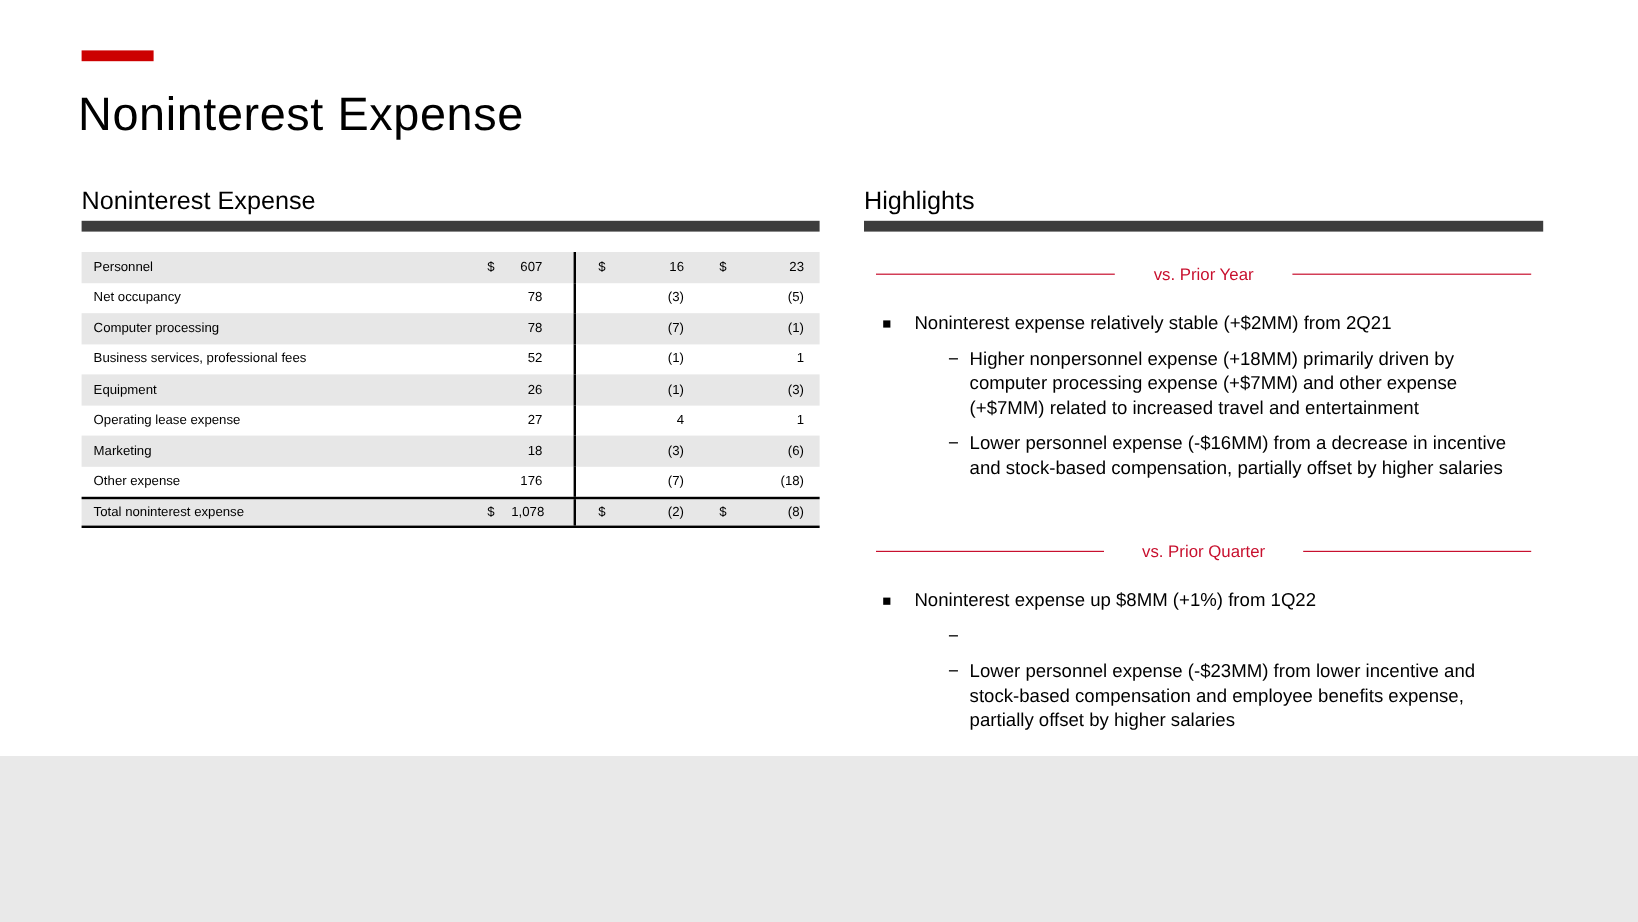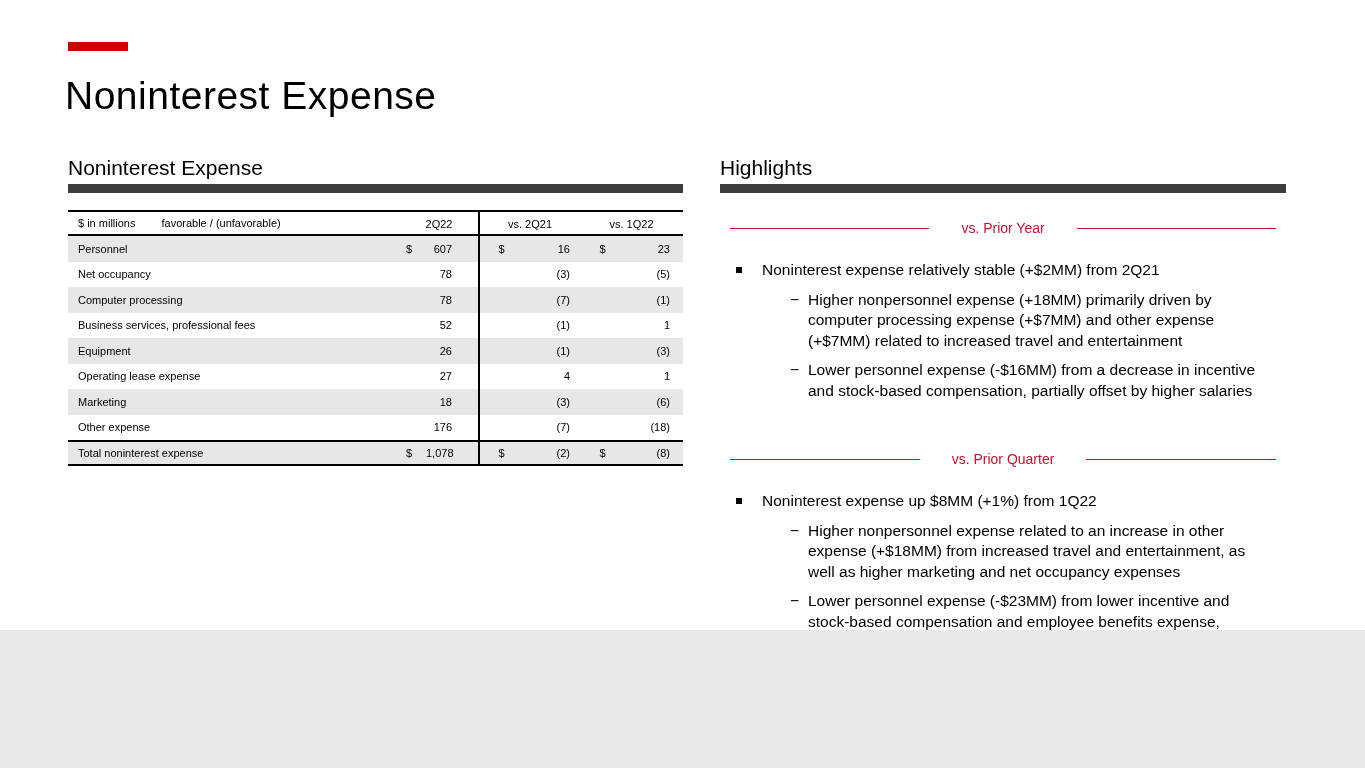--- a/index.html
+++ b/index.html
@@ -74,29 +74,20 @@
 <div class="slide">
 
   <div class="accent-bar"></div>
   <h1 class="slide-title">Noninterest Expense</h1>
 
   <div class="left-col">
     <div class="section-title">Noninterest Expense</div>
     <div class="section-bar"></div>
 
     <div class="exp-table">
-      <div class="t-row t-head">
-        <div class="h-label">
-          <span class="h-units">$ in millions</span>
-          <span class="h-note">favorable / (unfavorable)</span>
-        </div>
-        <div class="h-g1">2Q22</div>
-        <div class="h-g2">vs. 2Q21</div>
-        <div class="h-g3">vs. 1Q22</div>
-      </div>
 
       <div class="t-row shaded">
         <div class="c-label">Personnel</div>
         <div class="c-d1">$</div>
         <div class="c-v1">607</div>
         <div class="c-d2">$</div>
         <div class="c-v2">16</div>
         <div class="c-d3">$</div>
         <div class="c-v3">23</div>
       </div>
@@ -204,21 +195,20 @@
       <div class="vs-label">vs. Prior Quarter</div>
       <div class="rule right"></div>
     </div>
 
     <div class="bullet">
       <div class="sq"></div>
       <div class="b-text">Noninterest expense up $8MM (+1%) from 1Q22</div>
     </div>
     <div class="subbullet">
       <div class="dash"></div>
-      <div class="s-text">Higher nonpersonnel expense related to an increase in other expense (+$18MM) from increased travel and entertainment, as well as higher marketing and net occupancy expenses</div>
     </div>
     <div class="subbullet">
       <div class="dash"></div>
       <div class="s-text">Lower personnel expense (-$23MM) from lower incentive and stock-based compensation and employee benefits expense, partially offset by higher salaries</div>
     </div>
   </div>
 
   <div class="logo">
     <svg width="66" height="34" viewBox="0 0 66 34" xmlns="http://www.w3.org/2000/svg">
       <g fill="#C8102E">

